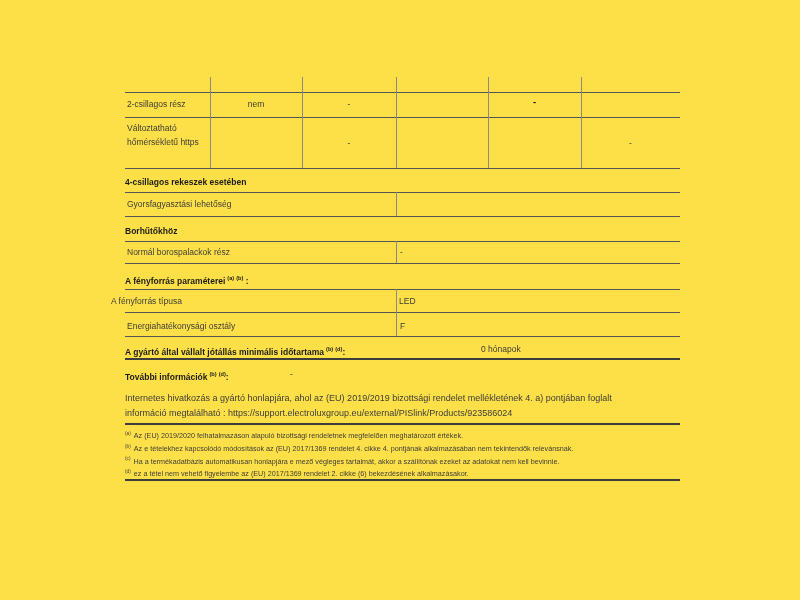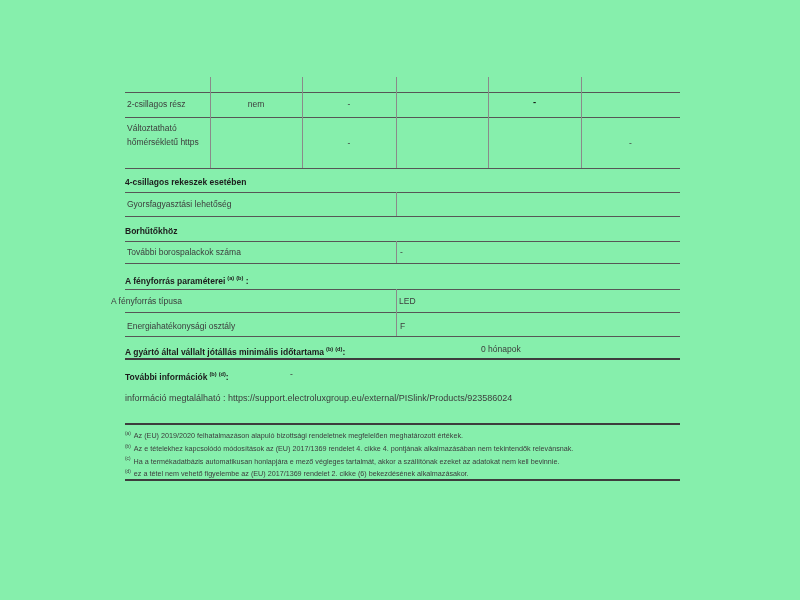--- a/index.html
+++ b/index.html
@@ -1,17 +1,17 @@
 <!DOCTYPE html>
 <html><head>
 <meta charset="utf-8">
 <style>
   html,body{margin:0;padding:0;background:#ffffff;}
   .canvas{
-    position:relative;width:800px;height:600px;background:#86efac;overflow:hidden;
+    position:relative;width:800px;height:600px;background:#fde047;overflow:hidden;
     font-family:"Liberation Sans","DejaVu Sans",sans-serif;color:#3c3c3c;
   }
   .hline{position:absolute;left:125px;width:555px;height:1px;background:#565656;}
   .hline.heavy{height:2px;background:#3d3d3d;}
   .vline{position:absolute;width:1px;background:#8a8a8a;}
   .txt{position:absolute;font-size:8.5px;line-height:11px;white-space:nowrap;color:#3c3c3c;}
   .wrap{white-space:normal;line-height:14px;}
   .cell{text-align:center;}
   .bold{font-weight:bold;color:#1c1c1c;}
   .bolddash{font-weight:bold;color:#111;font-size:9.5px;}
@@ -60,21 +60,21 @@
 
   <div class="txt bold" style="left:125px;top:177px">4-csillagos rekeszek esetében</div>
   <div class="hline" style="top:192px"></div>
   <div class="txt" style="left:127px;top:199px">Gyorsfagyasztási lehetőség</div>
   <div class="txt" style="left:400px;top:199px"></div>
   <div class="vline" style="left:396px;top:192px;height:24px"></div>
   <div class="hline" style="top:216px"></div>
 
   <div class="txt bold" style="left:125px;top:226px">Borhűtőkhöz</div>
   <div class="hline" style="top:241px"></div>
-  <div class="txt" style="left:127px;top:247px">További borospalackok száma</div>
+  <div class="txt" style="left:127px;top:247px">Normál borospalackok rész</div>
   <div class="txt" style="left:400px;top:247px">-</div>
   <div class="vline" style="left:396px;top:241px;height:22px"></div>
   <div class="hline" style="top:263px"></div>
 
   <div class="txt bold" style="left:125px;top:273px"><span>A fényforrás paraméterei</span><sup>(a)</sup><sup>(b)</sup><span> :</span></div>
   <div class="hline" style="top:289px"></div>
   <div class="txt" style="left:111px;top:296px">A fényforrás típusa</div>
   <div class="txt" style="left:399px;top:296px">LED</div>
   <div class="hline" style="top:312px"></div>
   <div class="txt" style="left:127px;top:321px">Energiahatékonysági osztály</div>
@@ -83,20 +83,21 @@
   <div class="hline" style="top:336px"></div>
 
   <div class="txt bold" style="left:125px;top:344px"><span>A gyártó által vállalt jótállás minimális időtartama</span><sup>(b)</sup><sup>(d)</sup><span>:</span></div>
   <div class="txt" style="left:481px;top:344px">0 hónapok</div>
   <div class="hline heavy" style="top:358px"></div>
 
   <div class="txt bold" style="left:125px;top:369px"><span>További információk</span><sup>(b)</sup><sup>(d)</sup><span>:</span></div>
   <div class="txt" style="left:290px;top:369px">-</div>
 
   <div class="para" style="left:125px;top:391px;width:560px">
+    <span>Internetes hivatkozás a gyártó honlapjára, ahol az (EU) 2019/2019 bizottsági rendelet mellékletének 4. a) pontjában foglalt</span>
     <span>információ megtalálható : https://support.electroluxgroup.eu/external/PISlink/Products/923586024</span>
   </div>
   <div class="hline heavy" style="top:423px"></div>
 
   <div class="fnbox">
     <div class="fn"><sup class="fnm">(a)</sup><span class="fn-text">Az (EU) 2019/2020 felhatalmazáson alapuló bizottsági rendeletnek megfelelően meghatározott értékek.</span></div>
     <div class="fn"><sup class="fnm">(b)</sup><span class="fn-text">Az e tételekhez kapcsolódó módosítások az (EU) 2017/1369 rendelet 4. cikke 4. pontjának alkalmazásában nem tekintendők relevánsnak.</span></div>
     <div class="fn"><sup class="fnm">(c)</sup><span class="fn-text">Ha a termékadatbázis automatikusan honlapjára e mező végleges tartalmát, akkor a szállítónak ezeket az adatokat nem kell bevinnie.</span></div>
     <div class="fn"><sup class="fnm">(d)</sup><span class="fn-text">ez a tétel nem vehető figyelembe az (EU) 2017/1369 rendelet 2. cikke (6) bekezdésének alkalmazásakor.</span></div>
   </div>

